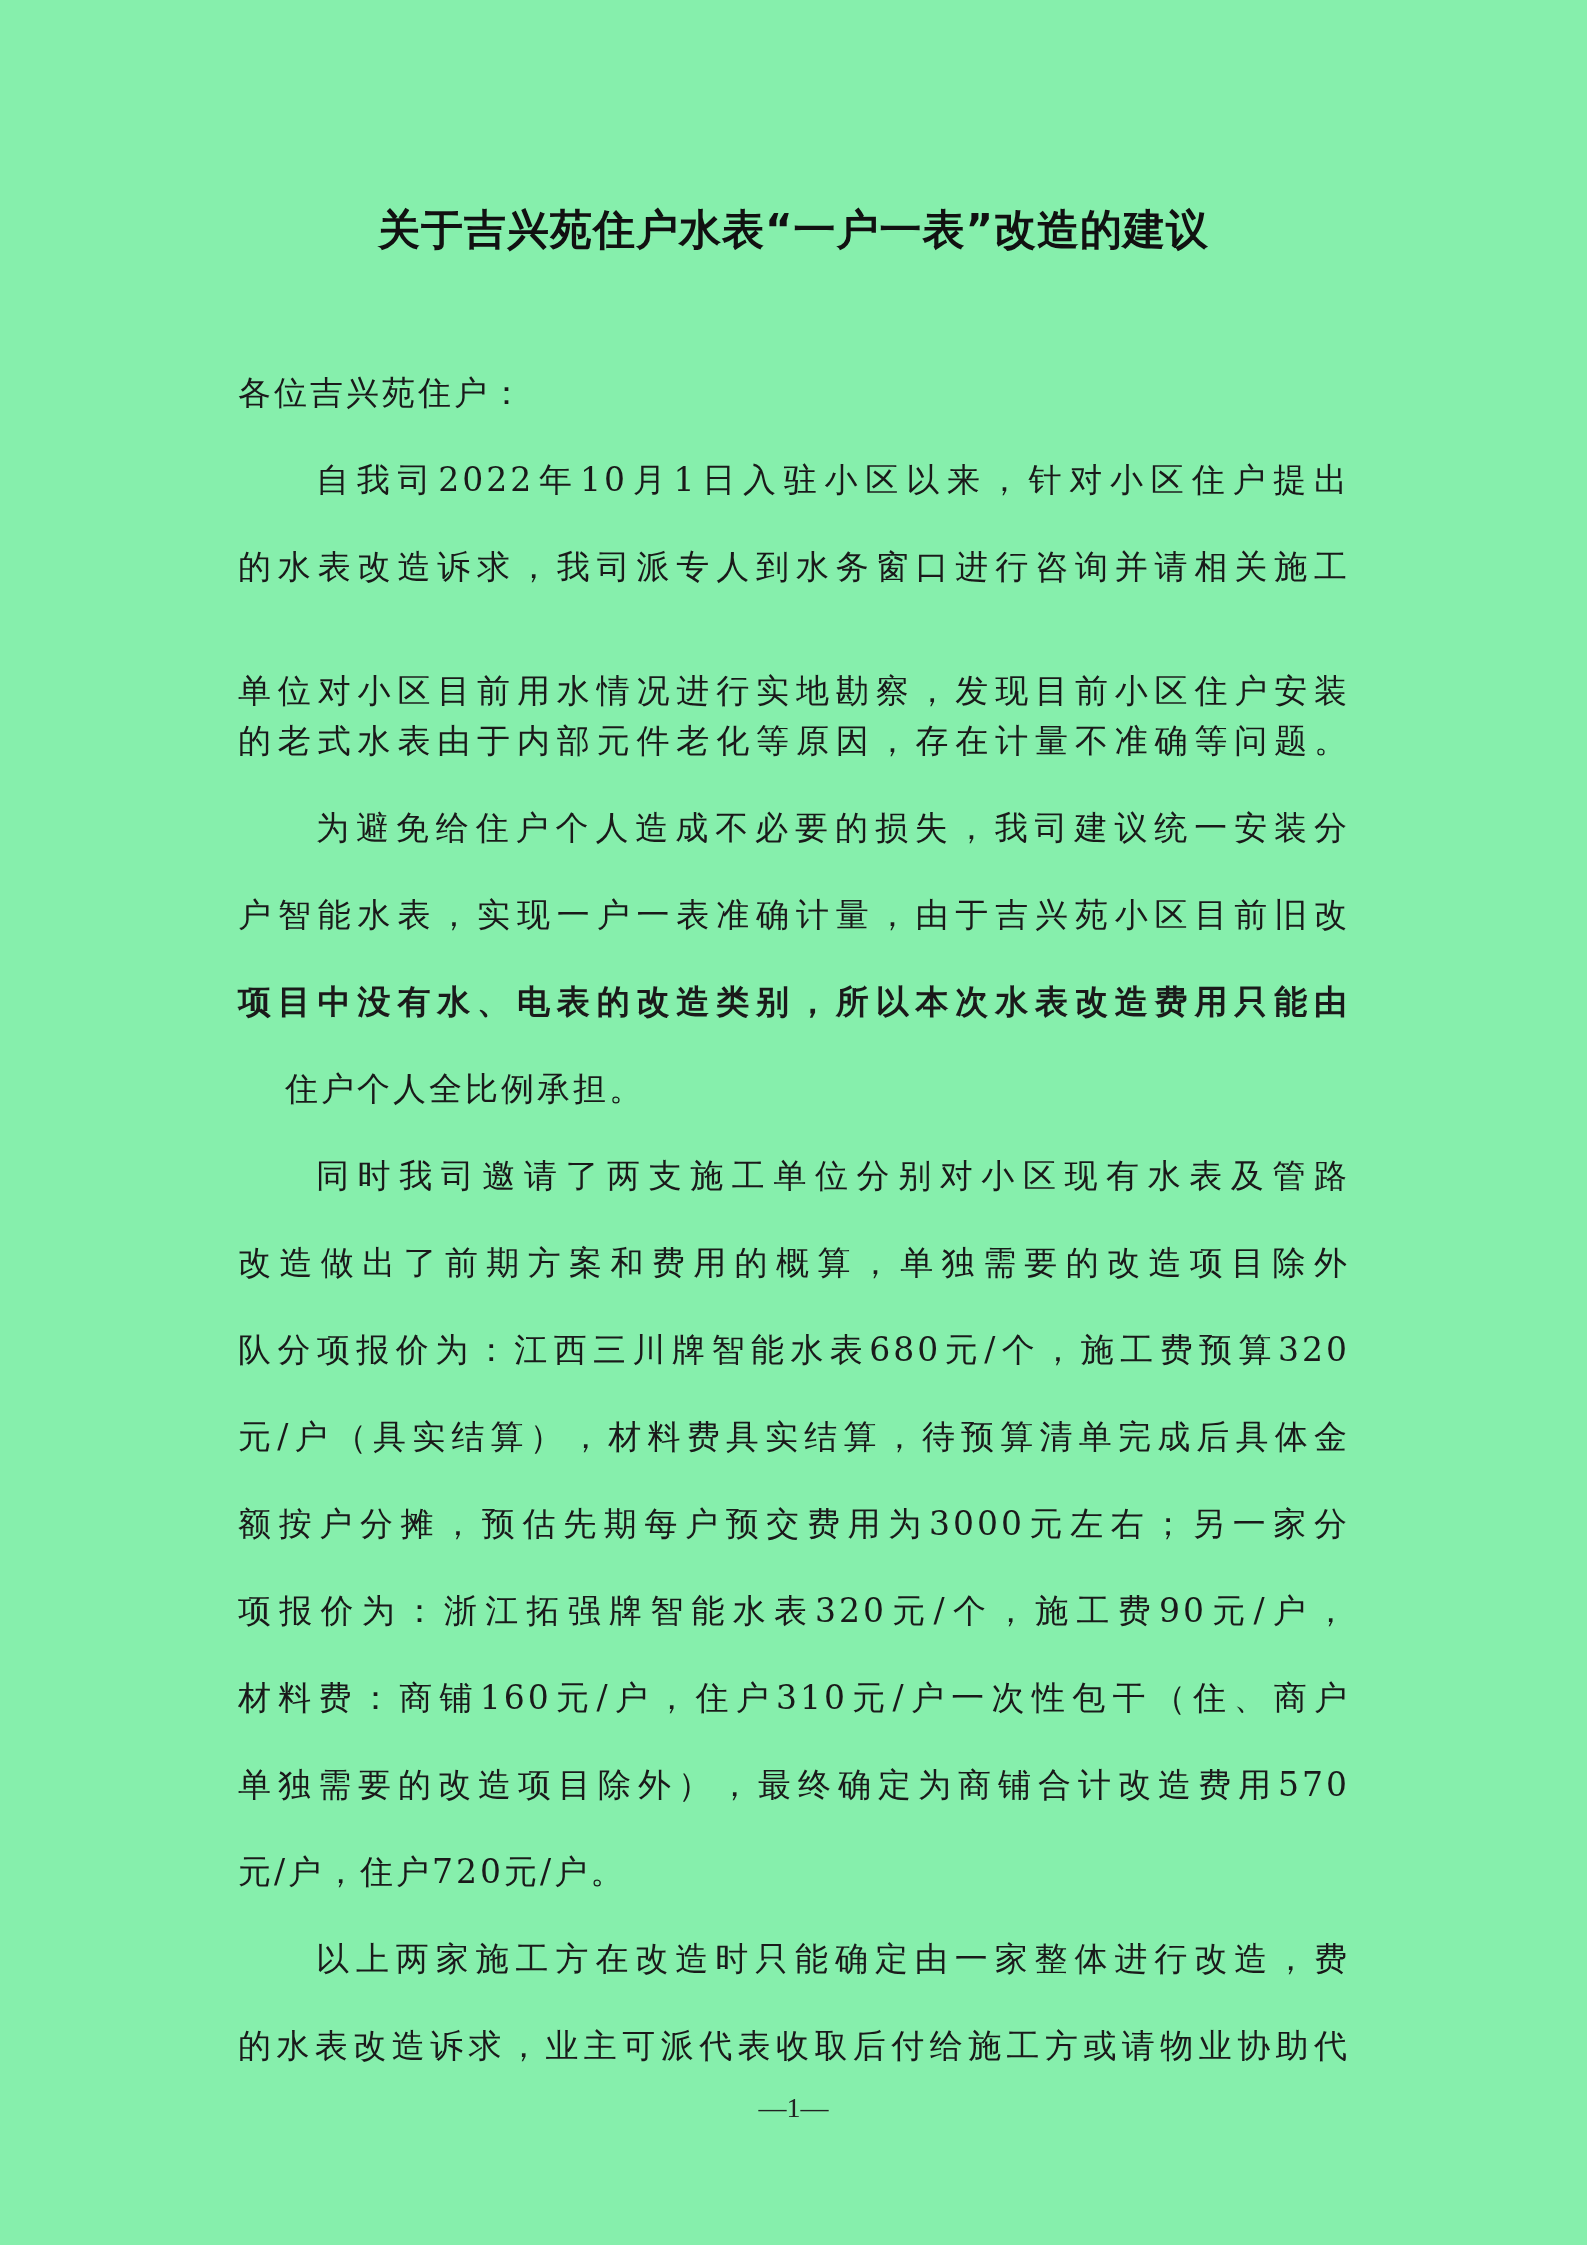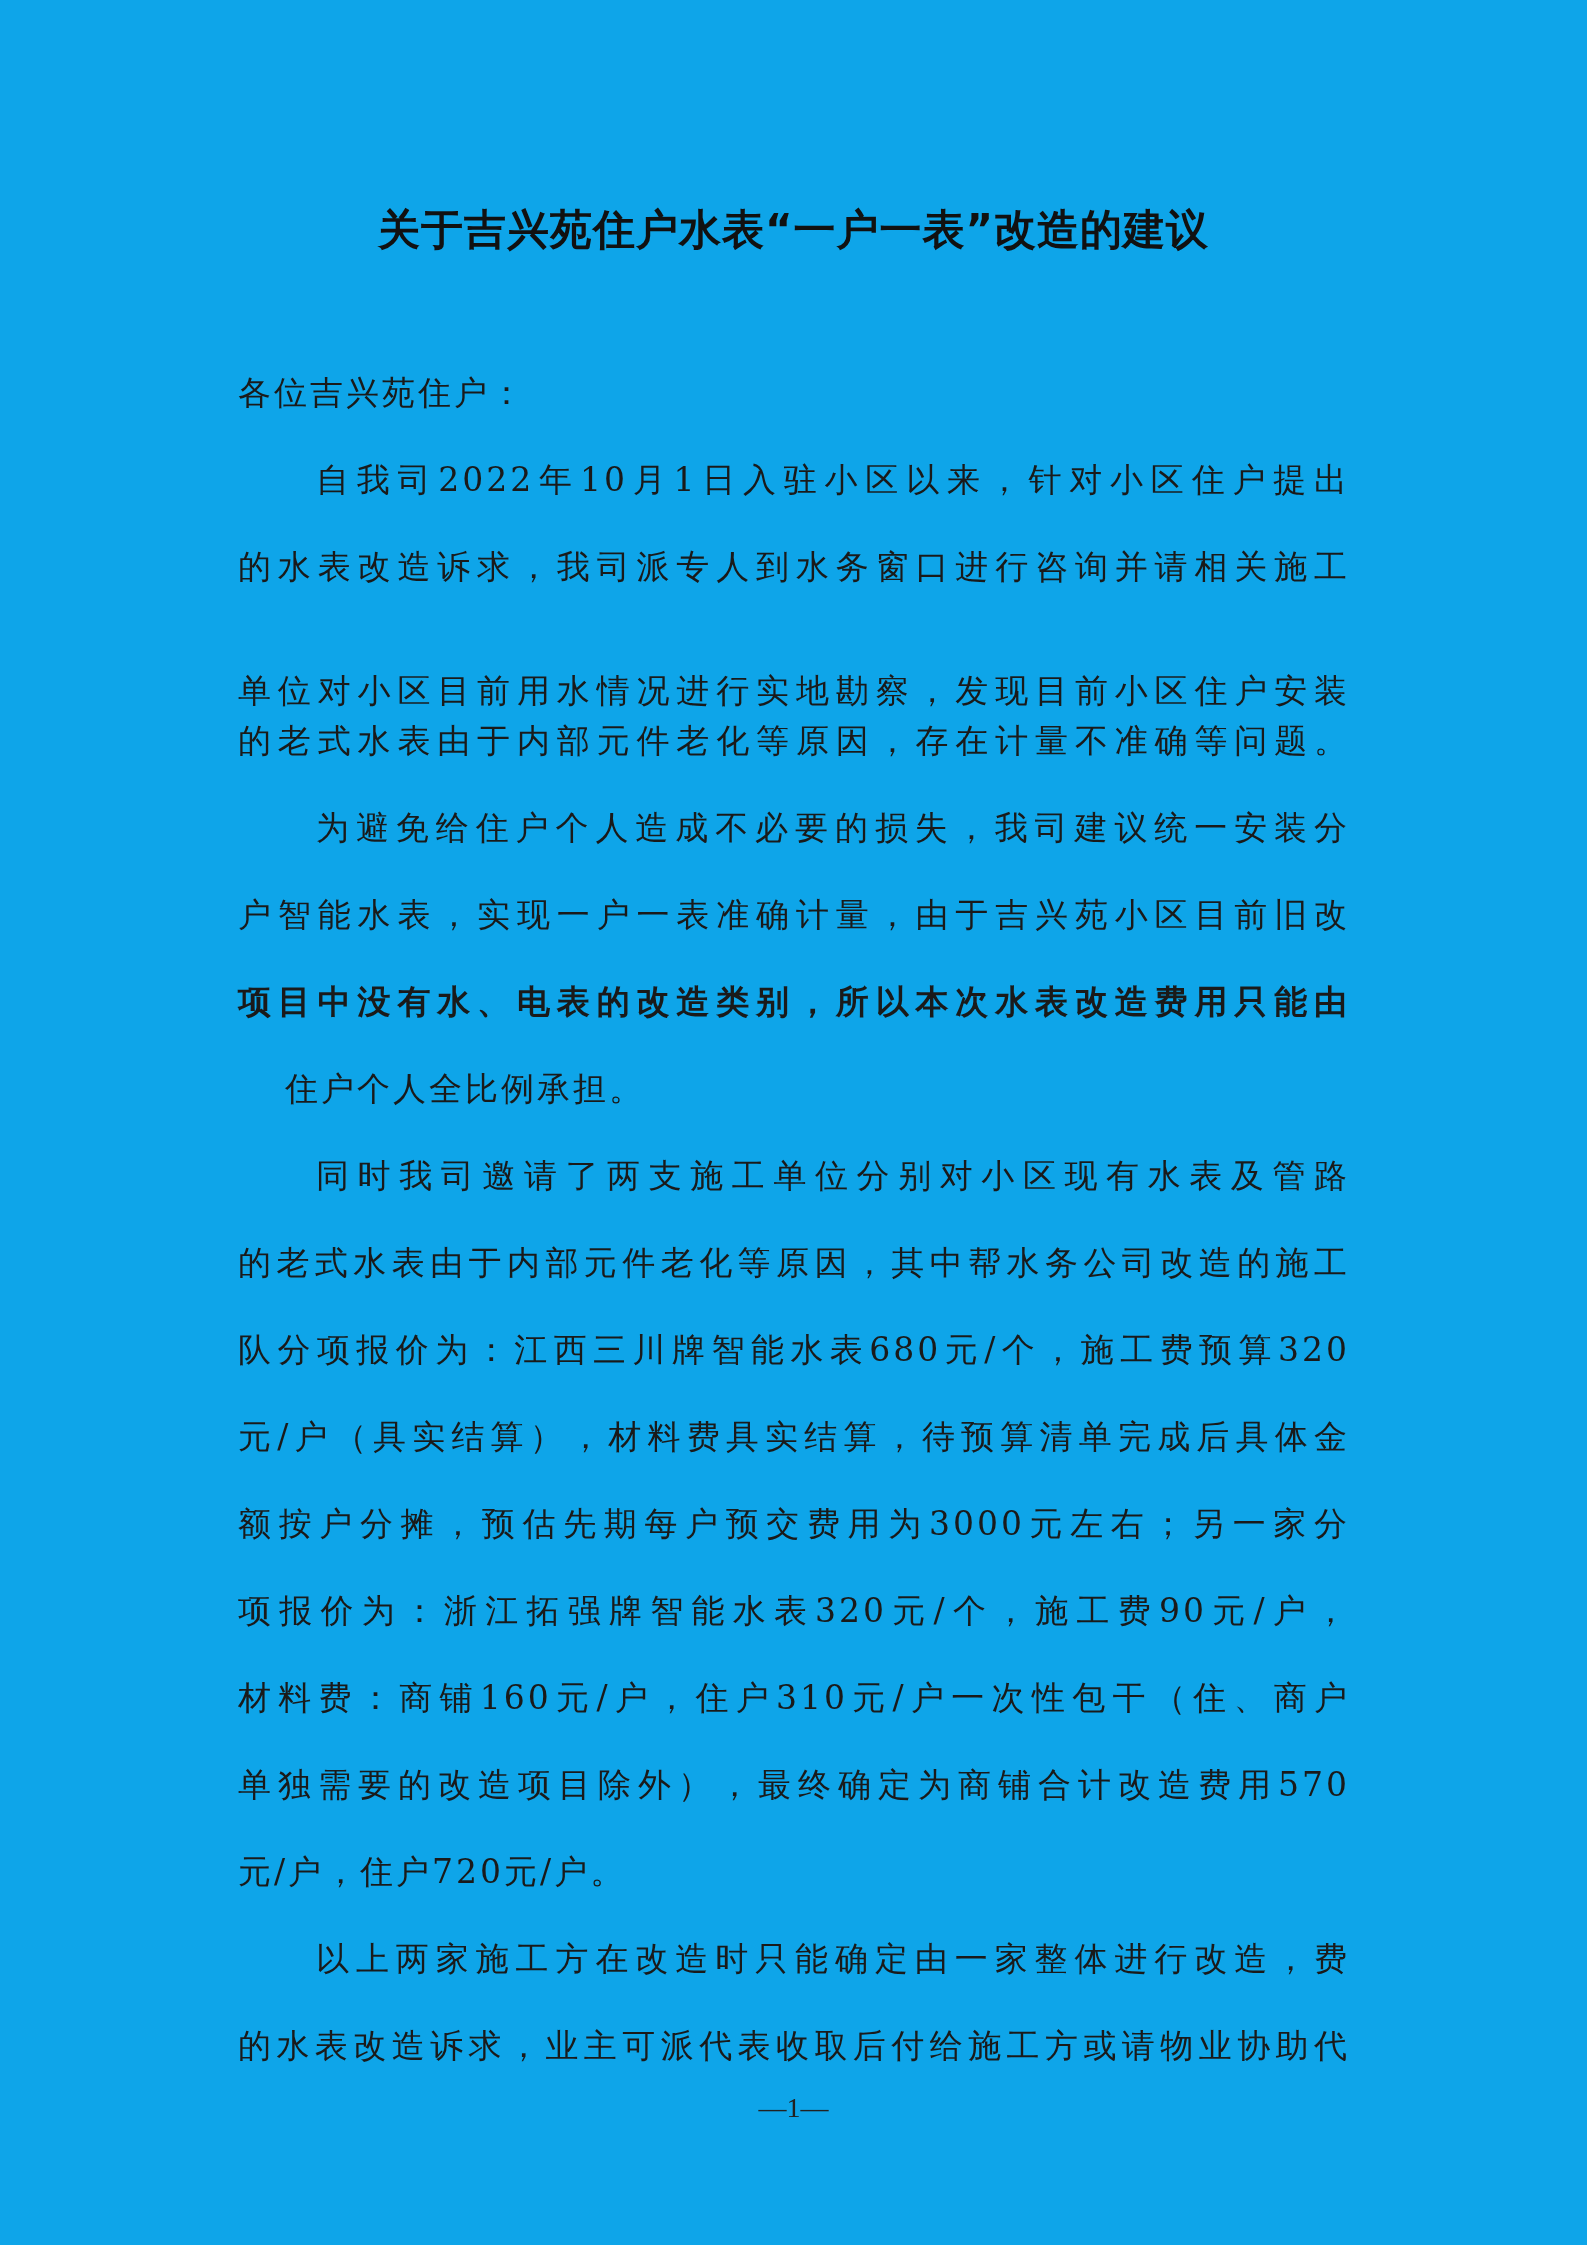--- a/index.html
+++ b/index.html
@@ -1,17 +1,17 @@
 <!DOCTYPE html>
 <html><head>
   <meta charset="utf-8">
   <style>
     html, body { margin: 0; padding: 0; background: #ffffff; }
     body { width: 1587px; height: 2245px; position: relative; overflow: hidden; }
-    .page { position: absolute; left: 0; top: 0; width: 1587px; height: 2245px; background: #0ea5e9; }
+    .page { position: absolute; left: 0; top: 0; width: 1587px; height: 2245px; background: #86efac; }
     .title {
       position: absolute; left: 0; top: 200px; width: 1587px; text-align: center;
       font-family: "DejaVu Sans", "Liberation Sans", sans-serif;
       font-weight: bold; font-size: 42px; color: #111; letter-spacing: 1px; line-height: 60px;
     }
     .body-text {
       position: absolute; left: 238px; width: 1112px;
       font-family: "DejaVu Serif", "Liberation Serif", serif;
       font-size: 33px; color: #1a1a1a; letter-spacing: 3px;
     }
@@ -36,21 +36,21 @@
     <div class="line justify" style="top:542px;">的水表改造诉求，我司派专人到水务窗口进行咨询并请相关施工</div>
     <div class="line justify" style="top:666px;">单位对小区目前用水情况进行实地勘察，发现目前小区住户安装</div>
     <div class="line justify" style="top:716px;">的老式水表由于内部元件老化等原因，存在计量不准确等问题。</div>
 
     <div class="line indent justify" style="top:803px;">为避免给住户个人造成不必要的损失，我司建议统一安装分</div>
     <div class="line justify" style="top:890px;">户智能水表，实现一户一表准确计量，由于吉兴苑小区目前旧改</div>
     <div class="line justify" style="top:977px;font-weight:bold;">项目中没有水、电表的改造类别，所以本次水表改造费用只能由</div>
     <div class="line" style="top:1064px;margin-left:47px;">住户个人全比例承担。</div>
 
     <div class="line indent justify" style="top:1151px;">同时我司邀请了两支施工单位分别对小区现有水表及管路</div>
-    <div class="line justify" style="top:1238px;">的老式水表由于内部元件老化等原因，其中帮水务公司改造的施工</div>
+    <div class="line justify" style="top:1238px;">改造做出了前期方案和费用的概算，单独需要的改造项目除外</div>
     <div class="line justify" style="top:1325px;">队分项报价为：江西三川牌智能水表680元/个，施工费预算320</div>
     <div class="line justify" style="top:1412px;">元/户（具实结算），材料费具实结算，待预算清单完成后具体金</div>
     <div class="line justify" style="top:1499px;">额按户分摊，预估先期每户预交费用为3000元左右；另一家分</div>
     <div class="line justify" style="top:1586px;">项报价为：浙江拓强牌智能水表320元/个，施工费90元/户，</div>
     <div class="line justify" style="top:1673px;">材料费：商铺160元/户，住户310元/户一次性包干（住、商户</div>
     <div class="line justify" style="top:1760px;">单独需要的改造项目除外），最终确定为商铺合计改造费用570</div>
     <div class="line" style="top:1847px;">元/户，住户720元/户。</div>
 
     <div class="line indent justify" style="top:1934px;">以上两家施工方在改造时只能确定由一家整体进行改造，费</div>
     <div class="line justify" style="top:2021px;">的水表改造诉求，业主可派代表收取后付给施工方或请物业协助代</div>

